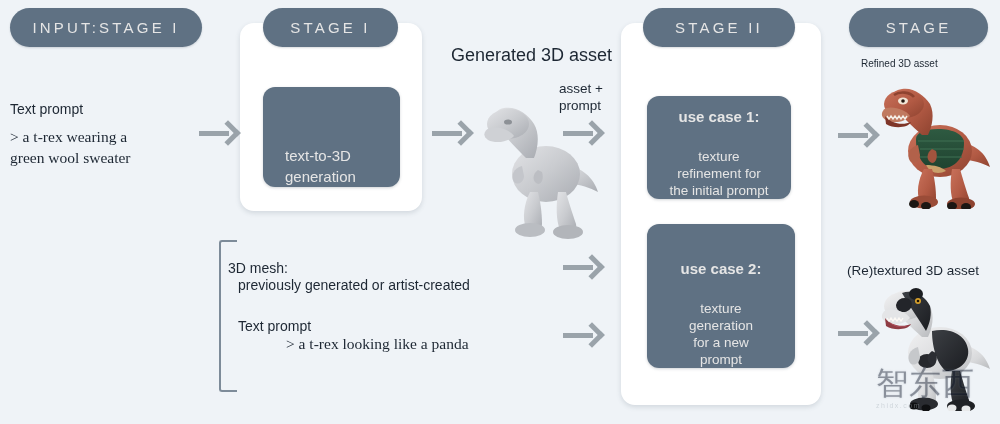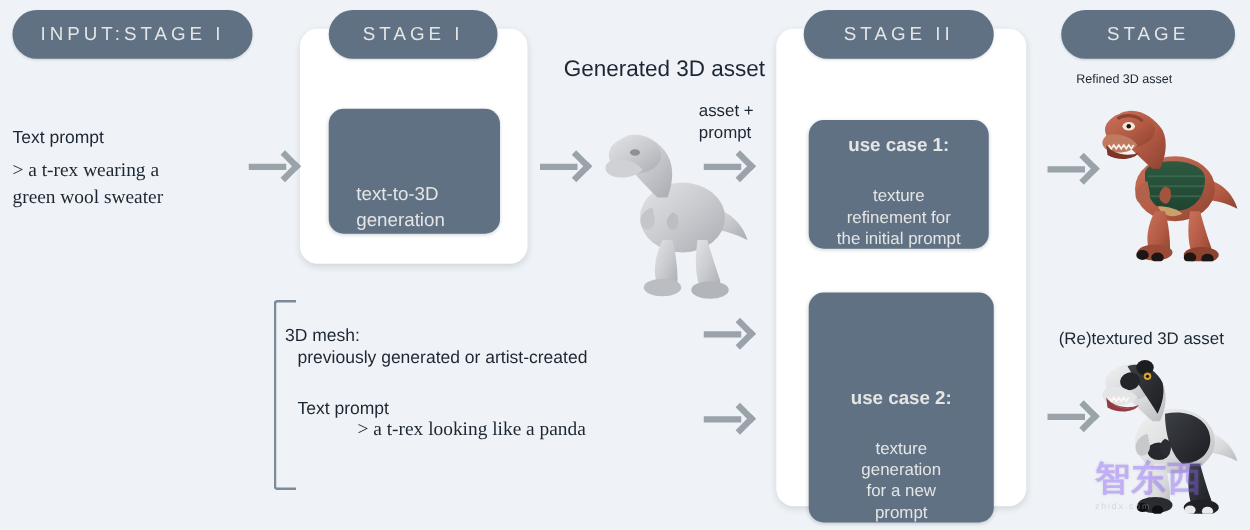--- a/index.html
+++ b/index.html
@@ -50,21 +50,21 @@
     border-radius:12px;
     box-shadow:0 1px 3px rgba(40,55,70,.22);
     display:flex;flex-direction:column;
     align-items:center;justify-content:flex-end;
     text-align:center;
     z-index:3;
   }
   #box-t23{left:263px;top:87px;width:137px;height:100px;align-items:flex-start;padding-left:22px;box-sizing:border-box;}
   #box-t23 .l{font-size:15px;line-height:21px;text-align:left;}
   #box-uc1{left:647px;top:96px;width:144px;height:103px;}
-  #box-uc2{left:647px;top:234px;width:148px;height:184px;}
+  #box-uc2{left:647px;top:224px;width:148px;height:144px;}
   .uc-title{font-size:15px;font-weight:bold;margin-bottom:7px;}
   .uc-body{font-size:13.5px;line-height:17px;margin-top:16px;}
 
   
   .lbl{position:absolute;font-size:14px;line-height:17px;color:#1d2733;white-space:pre;}
   .serif{font-family:"Liberation Serif", serif;font-size:15.5px;line-height:21px;}
   #lbl-textprompt1{left:10px;top:101px;}
   #lbl-prompt1{left:10px;top:126px;}
   #lbl-gen3d{left:451px;top:47px;font-size:18px;}
   #lbl-meshprompt{left:559px;top:80px;font-size:13.5px;line-height:17px;}
@@ -113,21 +113,21 @@
   #asset-gray{left:482px;top:100px;width:118px;height:140px;}
   #asset-refined{left:880px;top:83px;width:112px;height:126px;}
   #asset-panda{left:880px;top:285px;width:112px;height:126px;}
 
   
   #watermark{
     position:absolute;left:876px;top:366px;width:120px;height:50px;
     z-index:6;opacity:.45;pointer-events:none;
   }
   #watermark .wmtext{
-    font-size:28px;font-weight:bold;color:#8b5cf6;
+    font-size:32px;font-weight:normal;color:#0f172a;
     letter-spacing:1px;line-height:34px;
     text-shadow:0 0 2px rgba(120,135,150,.7);
   }
   #watermark .wmsub{font-size:7px;color:#aab3bb;letter-spacing:1.5px;margin-top:2px;}
 </style>
 </head>
 <body>
 
 <div class="pill" id="pill-input1">INPUT:STAGE I</div>
 <div class="pill" id="pill-stage1">STAGE I</div>

